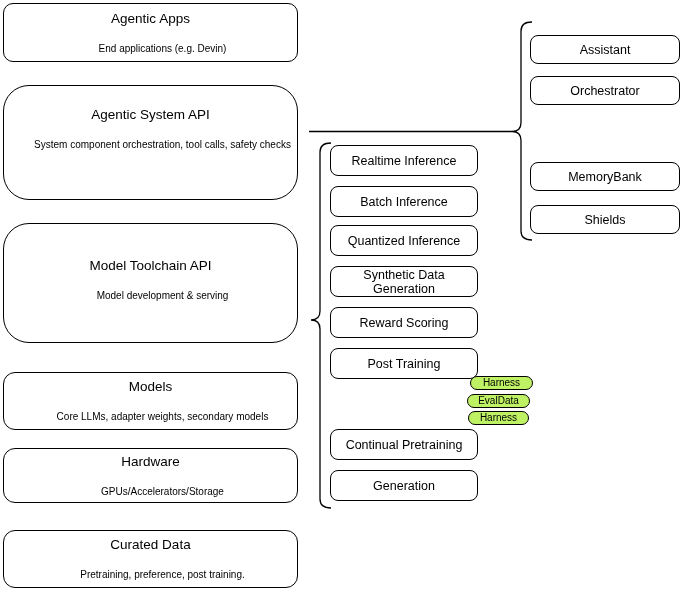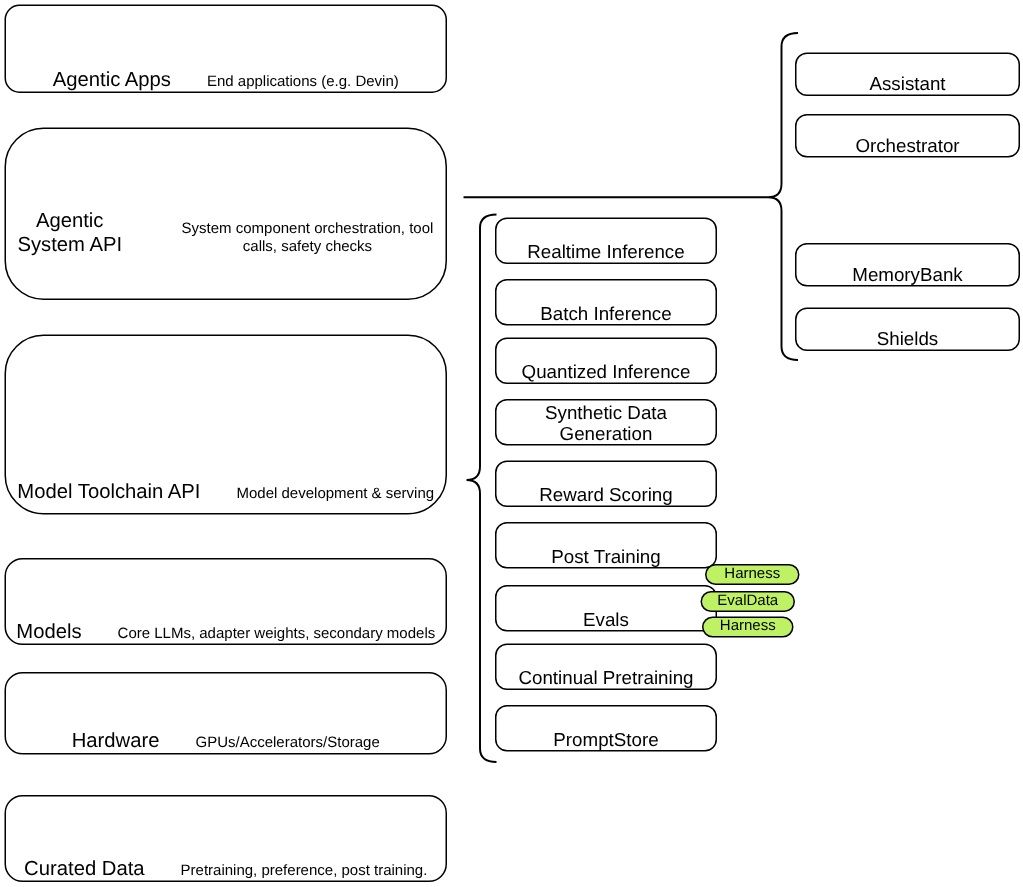--- a/index.html
+++ b/index.html
@@ -23,22 +23,22 @@
     width: 682px;
     height: 591px;
     pointer-events: none;
   }
   .node {
     position: absolute;
     box-sizing: border-box;
     background: #ffffff;
     border: 1.3px solid #000000;
     display: flex;
-    flex-direction: row;
-    align-items: flex-end;
+    flex-direction: column;
+    align-items: center;
     justify-content: center;
     text-align: center;
   }
   .left-node {
     left: 3px;
     width: 295px;
   }
   .node-title {
     font-size: 13.5px;
     line-height: 16px;
@@ -122,23 +122,22 @@
     <div class="node-title">Curated Data</div>
     <div class="node-sub">Pretraining, preference, post training.</div>
   </div>
 
   <div class="node mid-node" style="top:145px;">Realtime Inference</div>
   <div class="node mid-node" style="top:186px;">Batch Inference</div>
   <div class="node mid-node" style="top:225px;">Quantized Inference</div>
   <div class="node mid-node" style="top:266px;">Synthetic Data Generation</div>
   <div class="node mid-node" style="top:307px;">Reward Scoring</div>
   <div class="node mid-node" style="top:348px;">Post Training</div>
-  <div class="node mid-node" style="top:390px;">Evals</div>
   <div class="node mid-node" style="top:429px;">Continual Pretraining</div>
-  <div class="node mid-node" style="top:470px;">PromptStore</div>
+  <div class="node mid-node" style="top:470px;">Generation</div>
 
   <div class="pill" style="left:470px; top:376px; width:63px;">Harness</div>
   <div class="pill" style="left:467px; top:394px; width:63px;">EvalData</div>
   <div class="pill" style="left:468px; top:411px; width:61px;">Harness</div>
 
   <div class="node right-node" style="top:35px;">Assistant</div>
   <div class="node right-node" style="top:76px;">Orchestrator</div>
   <div class="node right-node" style="top:162px;">MemoryBank</div>
   <div class="node right-node" style="top:205px;">Shields</div>
 

